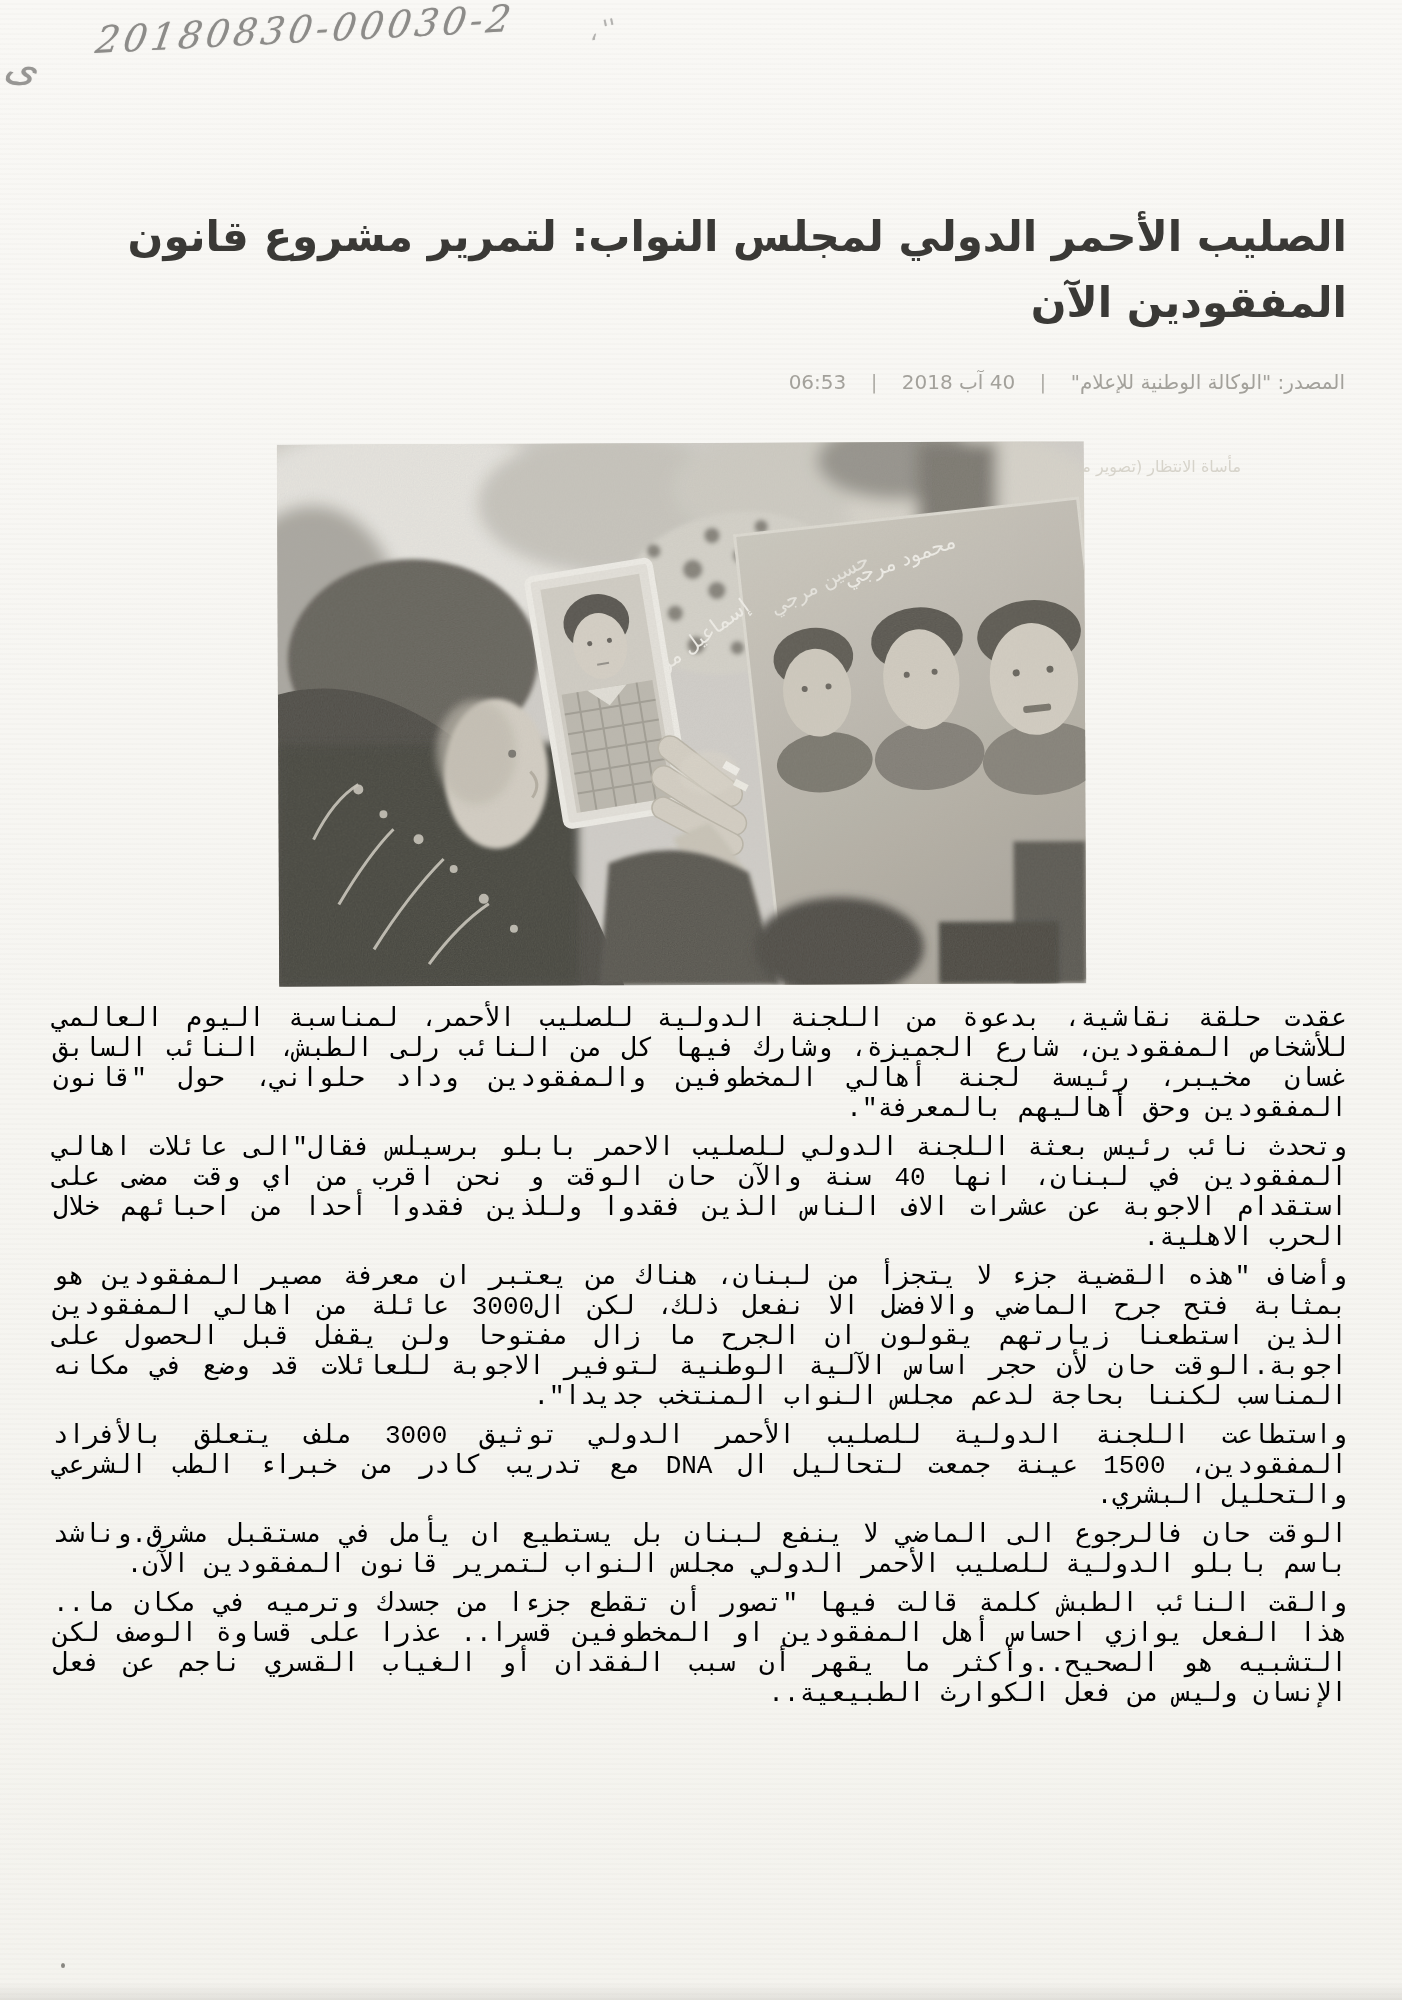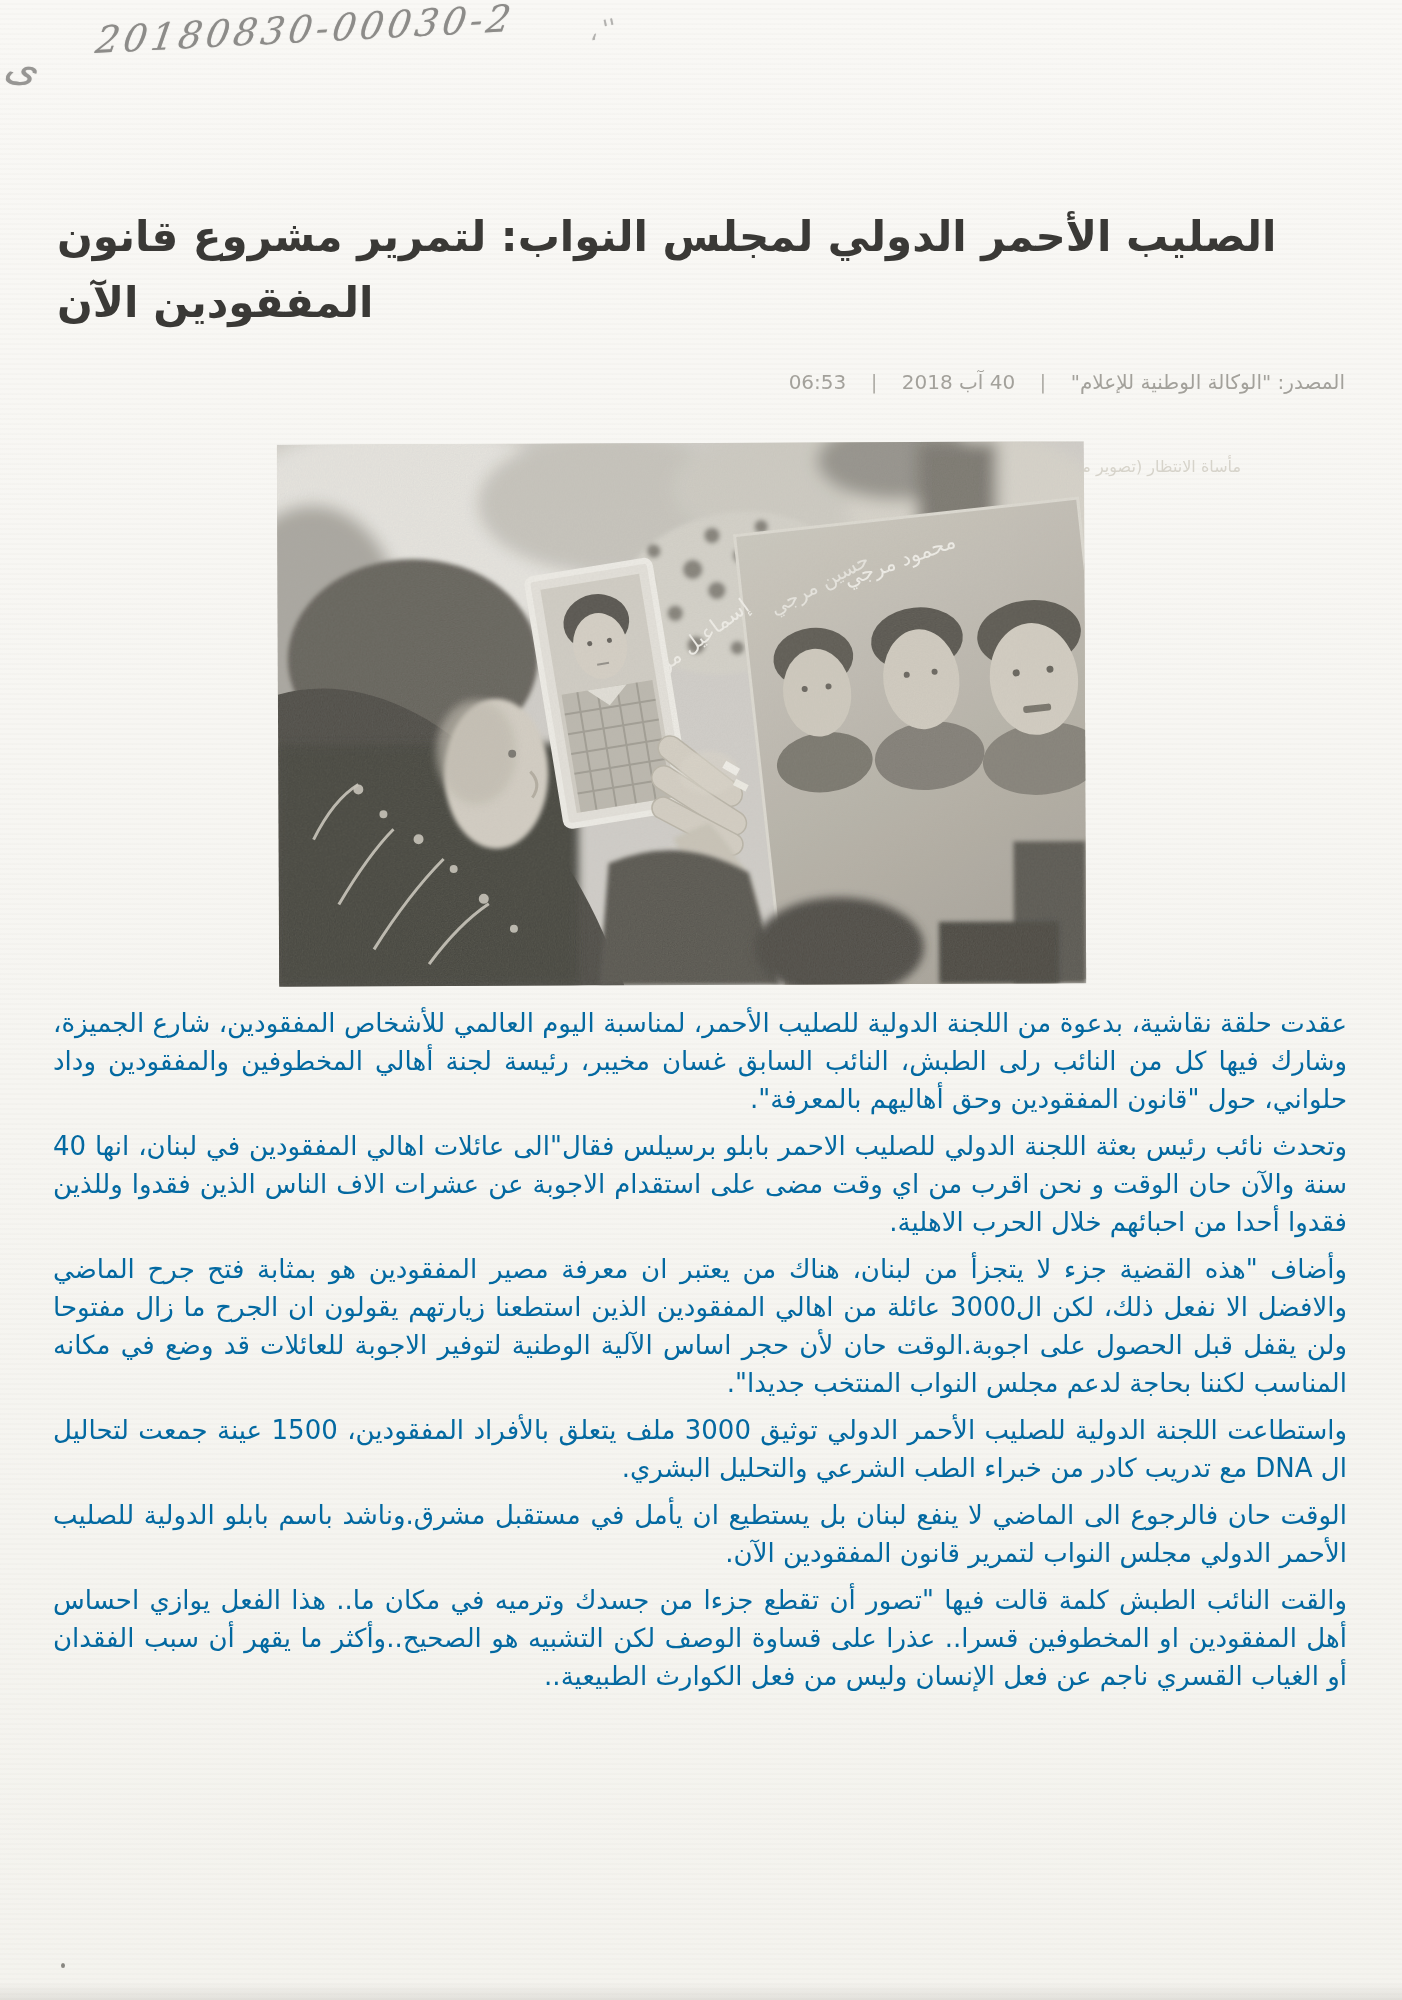--- a/index.html
+++ b/index.html
@@ -17,40 +17,40 @@
   .pencil {
     position:absolute; color:#6f6e6c; font-family:"DejaVu Serif", serif; font-style:italic;
     text-shadow:0 0 1px rgba(120,118,112,.55);
   }
   .hand-ref { left:96px; top:8px; font-size:37px; letter-spacing:4px; opacity:.78;
     transform:rotate(-3deg) skewX(-12deg); white-space:nowrap; }
   .margin-mark { left:6px; top:44px; font-size:40px; opacity:.7; transform:rotate(14deg); }
   .corner-marks { left:588px; top:16px; font-size:24px; opacity:.5; letter-spacing:7px; transform:rotate(-12deg); }
   .headline {
     position:absolute; right:55px; top:176px; width:1290px;
-    direction:rtl; text-align:left; unicode-bidi:plaintext;
+    direction:rtl; text-align:right; unicode-bidi:plaintext;
     font-size:42px; font-weight:bold; line-height:66px; color:#3a3936; letter-spacing:0;
   }
   .source-row {
     position:absolute; right:57px; top:370px; direction:rtl; text-align:right;
     font-size:20px; color:#a3a19b; white-space:nowrap;
   }
   .source-row .sep { margin:0 18px; color:#aeaca6; }
   .photo-caption {
     position:absolute; left:975px; top:457px; width:266px;
     direction:rtl; text-align:right; font-size:16px; color:#d6d3ca; letter-spacing:.2px;
   }
   .photo-wrap {
     position:absolute; left:278px; top:443px; width:807px; height:542px;
     transform:rotate(-0.25deg);
   }
   .article {
     position:absolute; right:55px; top:1004px; width:1294px;
     direction:rtl; text-align:justify; text-align-last:right;
-    font-size:26px; line-height:38px; color:#0369a1;
+    font-size:26px; line-height:30px; color:#000000;font-family:Liberation Mono, monospace;
   }
   .article p { margin:0 0 9px 0; }
   .scan-edge {
     position:absolute; left:0; bottom:0; width:100%; height:18px;
     background:linear-gradient(180deg, rgba(0,0,0,0), rgba(70,65,58,.10));
   }
   .ink-speck { position:absolute; left:61px; top:1963px; width:4px; height:5px;
     background:#5a5852; border-radius:50%; opacity:.7; }
 </style>
 </head>

